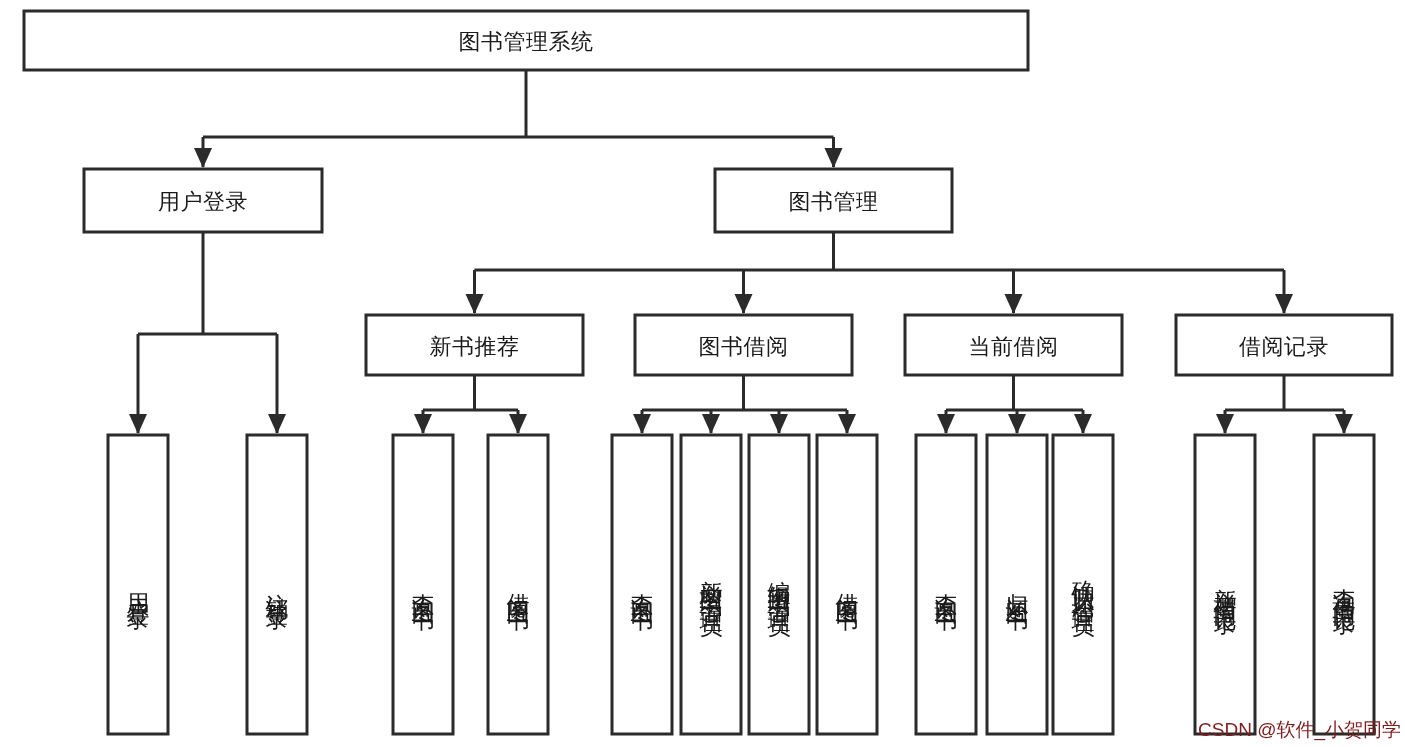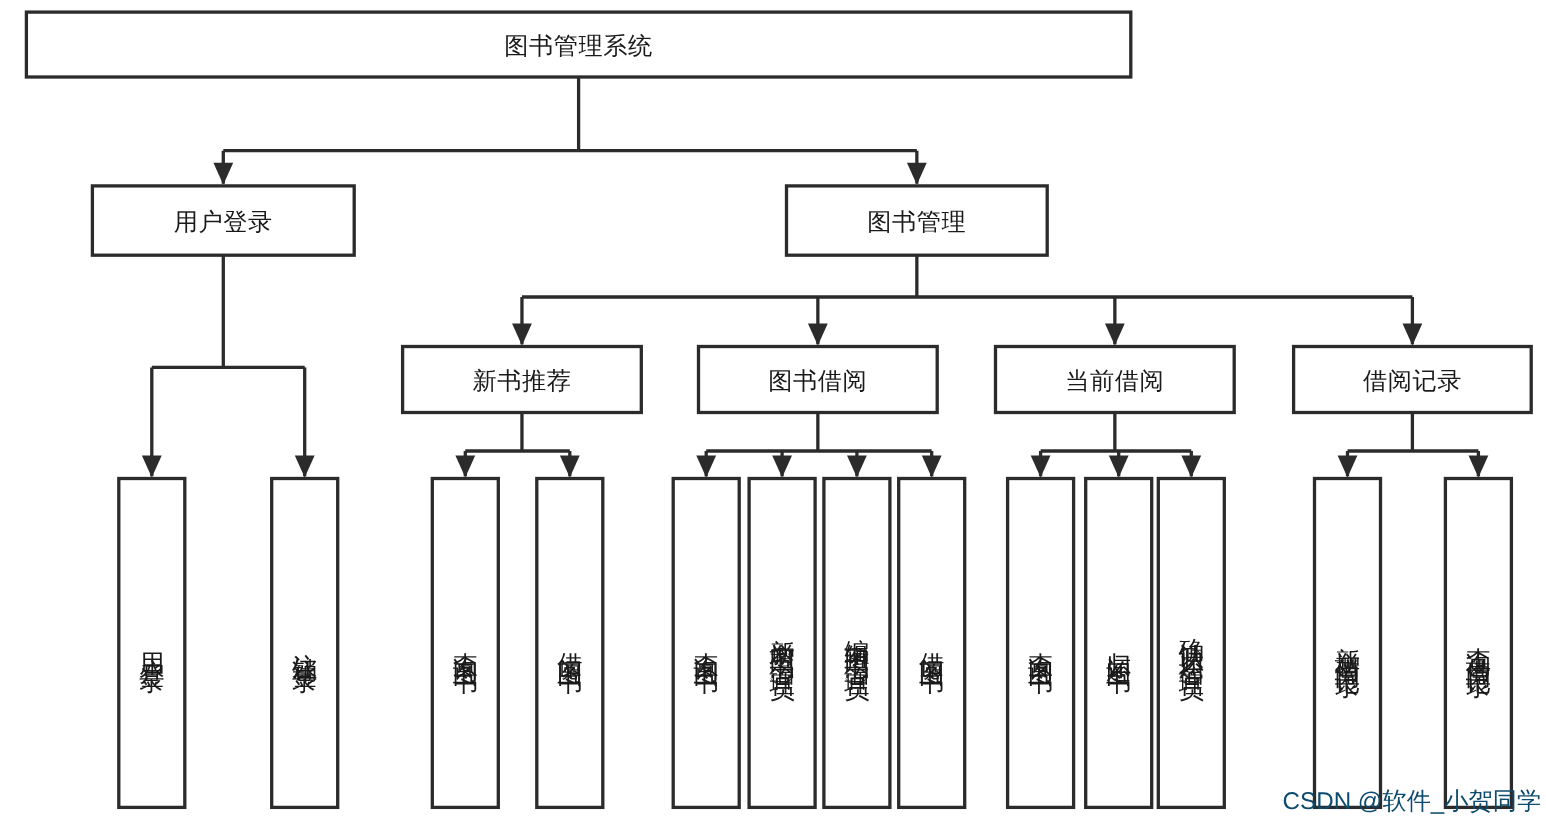--- a/index.html
+++ b/index.html
@@ -65,22 +65,22 @@
     display: flex;
     align-items: center;
     justify-content: center;
     pointer-events: none;
   }
   .watermark {
     position: absolute;
     right: 8px;
     bottom: 4px;
     font-family: "Liberation Sans", "DejaVu Sans", sans-serif;
-    font-size: 22px;
-    color: #0c4a6e;
+    font-size: 19px;
+    color: #7f1d1d;
     white-space: nowrap;
     user-select: none;
   }
 </style>
 </head>
 <body>
 
 <div id="diagram-root">
   <svg class="diagram-canvas" viewBox="0 0 1405 747">
     <g id="connectors-layer">

